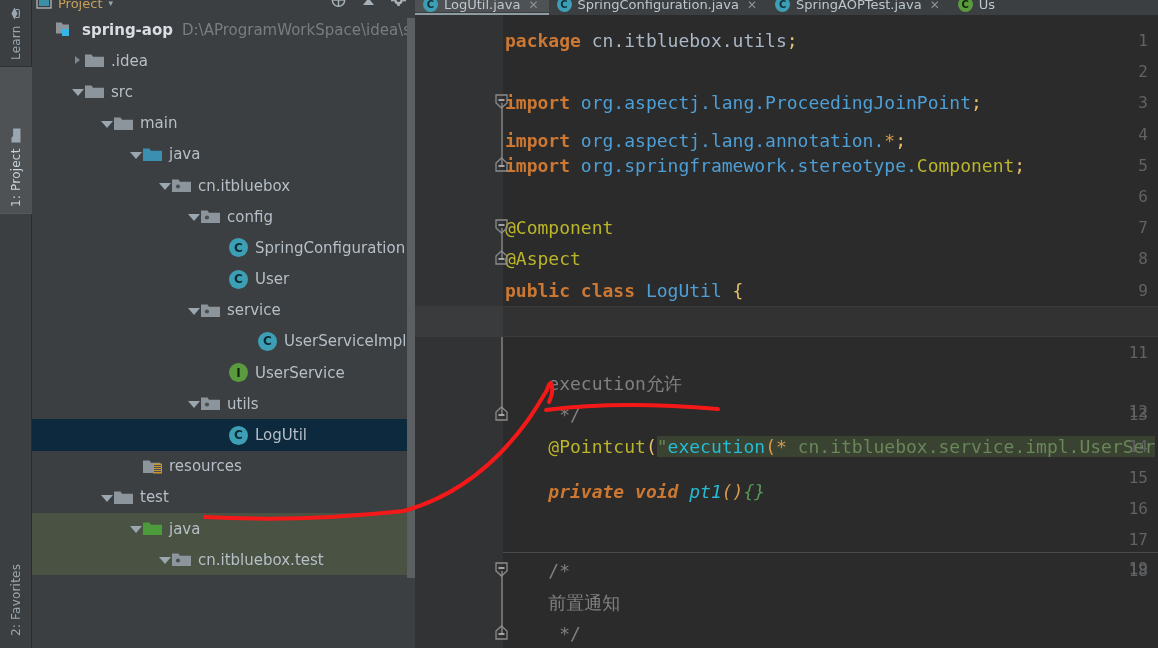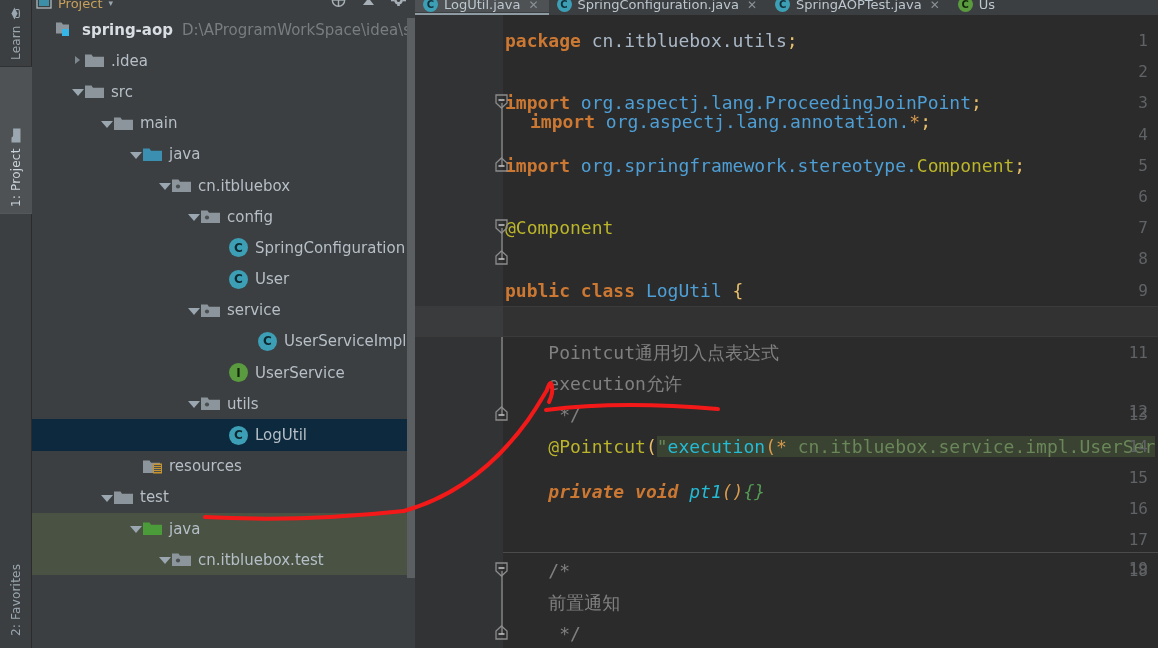--- a/index.html
+++ b/index.html
@@ -434,27 +434,27 @@
           <span>Us</span>
         </div>
       </div>
     <div class="gutter"></div>
     <div class="foldbar"></div>
     <div class="vsplit"></div>
     <div class="codearea" id="codearea">
         <div class="cline" style="top: 10px; padding-left: 2px;"><span class="k">package </span><span class="id">cn.itbluebox.utils</span><span class="yel">;</span></div>
         <div class="cline" style="top: 41.2px; padding-left: 2px;"></div>
         <div class="cline" style="top: 72.4px; padding-left: 2px;"><span class="k">import </span><span class="pkg">org.aspectj.lang.ProceedingJoinPoint</span><span class="yel">;</span></div>
-        <div class="cline" style="top: 91px; padding-left: 2px; margin-left: 25px;"><span class="k">import </span><span class="pkg">org.aspectj.lang.annotation.</span><span class="orng">*</span><span class="yel">;</span></div>
+        <div class="cline" style="top: 110px; padding-left: 2px;"><span class="k">import </span><span class="pkg">org.aspectj.lang.annotation.</span><span class="orng">*</span><span class="yel">;</span></div>
         <div class="cline" style="top: 134.8px; padding-left: 2px;"><span class="k">import </span><span class="pkg">org.springframework.stereotype.</span><span class="ann">Component</span><span class="yel">;</span></div>
         <div class="cline" style="top: 166px; padding-left: 2px;"></div>
         <div class="cline" style="top: 197.2px; padding-left: 2px;"><span class="ann">@Component</span></div>
+        <div class="cline" style="top: 228.4px; padding-left: 2px;"><span class="ann">@Aspect</span></div>
         <div class="cline" style="top: 259.6px; padding-left: 2px;"><span class="k">public </span><span class="k">class </span><span class="cls">LogUtil</span><span class="id"> </span><span class="yel">{</span></div>
         <div class="cline" style="top: 290.8px; padding-left: 2px;"><span class="cmt">    /*</span></div>
-        <div class="cline" style="top: 322px; padding-left: 2px;"><span class="cmt">    Pointcut通用切入点表达式</span></div>
         <div class="cline" style="top: 353.2px; padding-left: 2px;"><span class="cmt">    execution允许</span></div>
         <div class="cline" style="top: 384.4px; padding-left: 2px;"><span class="cmt">     */</span></div>
         <div class="cline" style="top: 415.6px; padding-left: 2px;"><span class="ann">    @Pointcut</span><span class="yel">(</span><span class="str hl-usage">"</span><span class="teal hl-usage">execution</span><span class="orng hl-usage">(</span><span class="orng hl-usage">* </span><span class="str hl-usage">cn.itbluebox.service.impl.UserSer</span></div>
         <div class="cline" style="top: 461px; padding-left: 2px; font-style: italic;"><span class="k">    private </span><span class="k">void </span><span class="teal">pt1</span><span class="orng">()</span><span class="grn">{}</span></div>
         <div class="cline" style="top: 478px; padding-left: 2px;"></div>
         <div class="cline" style="top: 509.2px; padding-left: 2px;"></div>
         <div class="cline" style="top: 540.4px; padding-left: 2px;"><span class="cmt">    /*</span></div>
         <div class="cline" style="top: 571.6px; padding-left: 2px;"><span class="cmt">    前置通知</span></div>
         <div class="cline" style="top: 602.8px; padding-left: 2px;"><span class="cmt">     */</span></div>
       </div>

